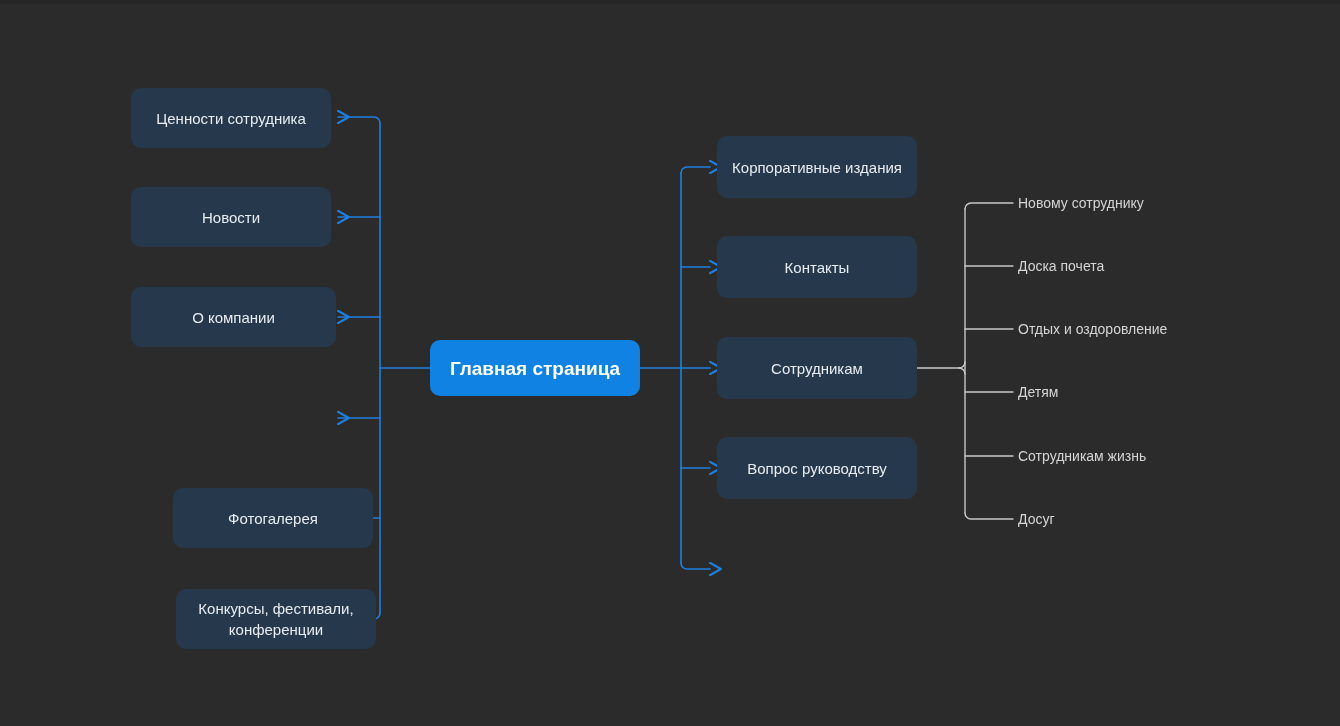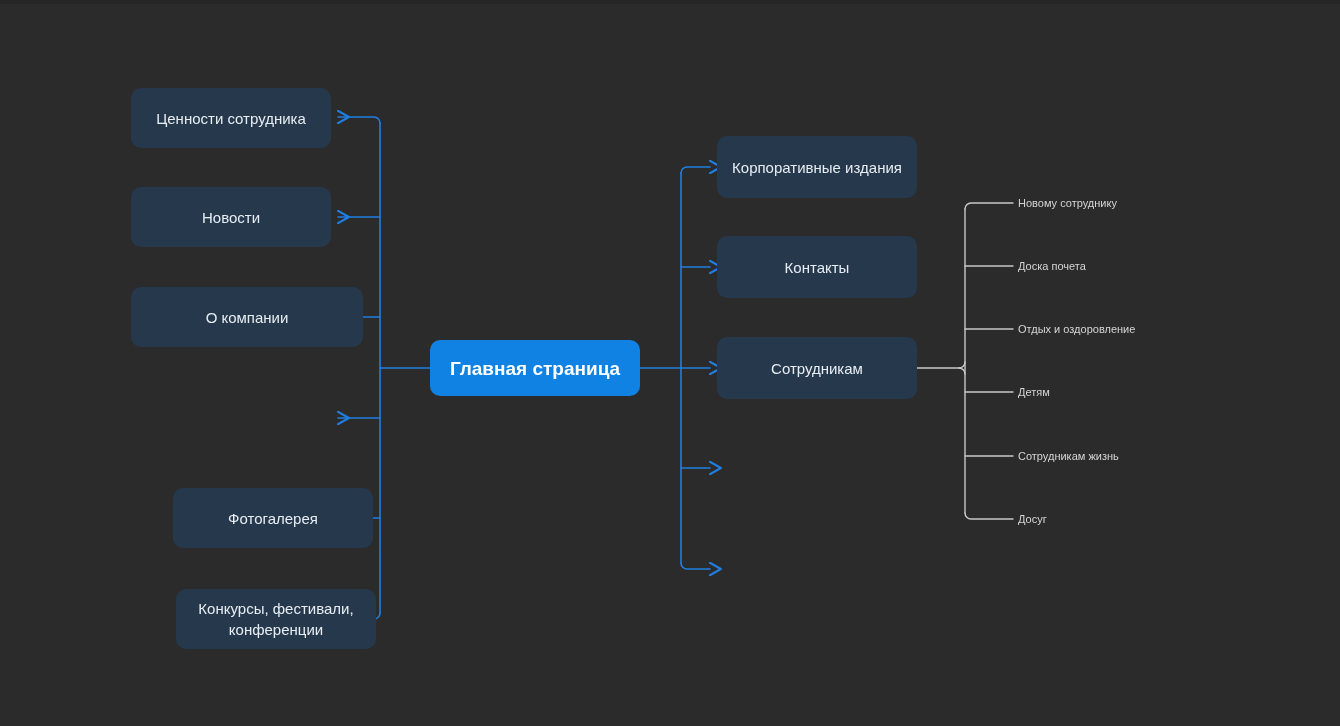--- a/index.html
+++ b/index.html
@@ -46,21 +46,21 @@
   }
   .node.primary {
     background: #1082e4;
     color: #ffffff;
     font-weight: bold;
     font-size: 19px;
   }
   .leaf-label {
     position: absolute;
     color: #d5d5d5;
-    font-size: 11px;
+    font-size: 14px;
     line-height: 18px;
     white-space: nowrap;
     transform: translateY(-50%);
   }
 </style>
 </head>
 <body>
 
 <div id="canvas">
 
@@ -112,21 +112,21 @@
   </svg>
 
   <div class="node dark" style="left:131px; top:88px; width:200px; height:60px;">
     <span>Ценности сотрудника</span>
   </div>
 
   <div class="node dark" style="left:131px; top:187px; width:200px; height:60px;">
     <span>Новости</span>
   </div>
 
-  <div class="node dark" style="left:131px; top:287px; width:232px; height:60px;">
+  <div class="node dark" style="left:131px; top:287px; width:205px; height:60px;">
     <span>О компании</span>
   </div>
 
 
   <div class="node dark" style="left:131px; top:488px; width:200px; height:60px;margin-left:42px;">
     <span>Фотогалерея</span>
   </div>
 
   <div class="node dark" style="left:131px; top:589px; width:200px; height:60px;margin-left:45px;">
     <span>Конкурсы, фестивали, конференции</span>
@@ -141,20 +141,23 @@
   </div>
 
   <div class="node dark" style="left:717px; top:236px; width:200px; height:62px;">
     <span>Контакты</span>
   </div>
 
   <div class="node dark" style="left:717px; top:337px; width:200px; height:62px;">
     <span>Сотрудникам</span>
   </div>
 
+  <div class="node dark" style="left:717px; top:437px; width:200px; height:62px;">
+    <span>Вопрос руководству</span>
+  </div>
 
 
   <div class="leaf-label" style="left:1018px; top:203px;">Новому сотруднику</div>
 
   <div class="leaf-label" style="left:1018px; top:266px;">Доска почета</div>
 
   <div class="leaf-label" style="left:1018px; top:329px;">Отдых и оздоровление</div>
 
   <div class="leaf-label" style="left:1018px; top:392px;">Детям</div>
 

